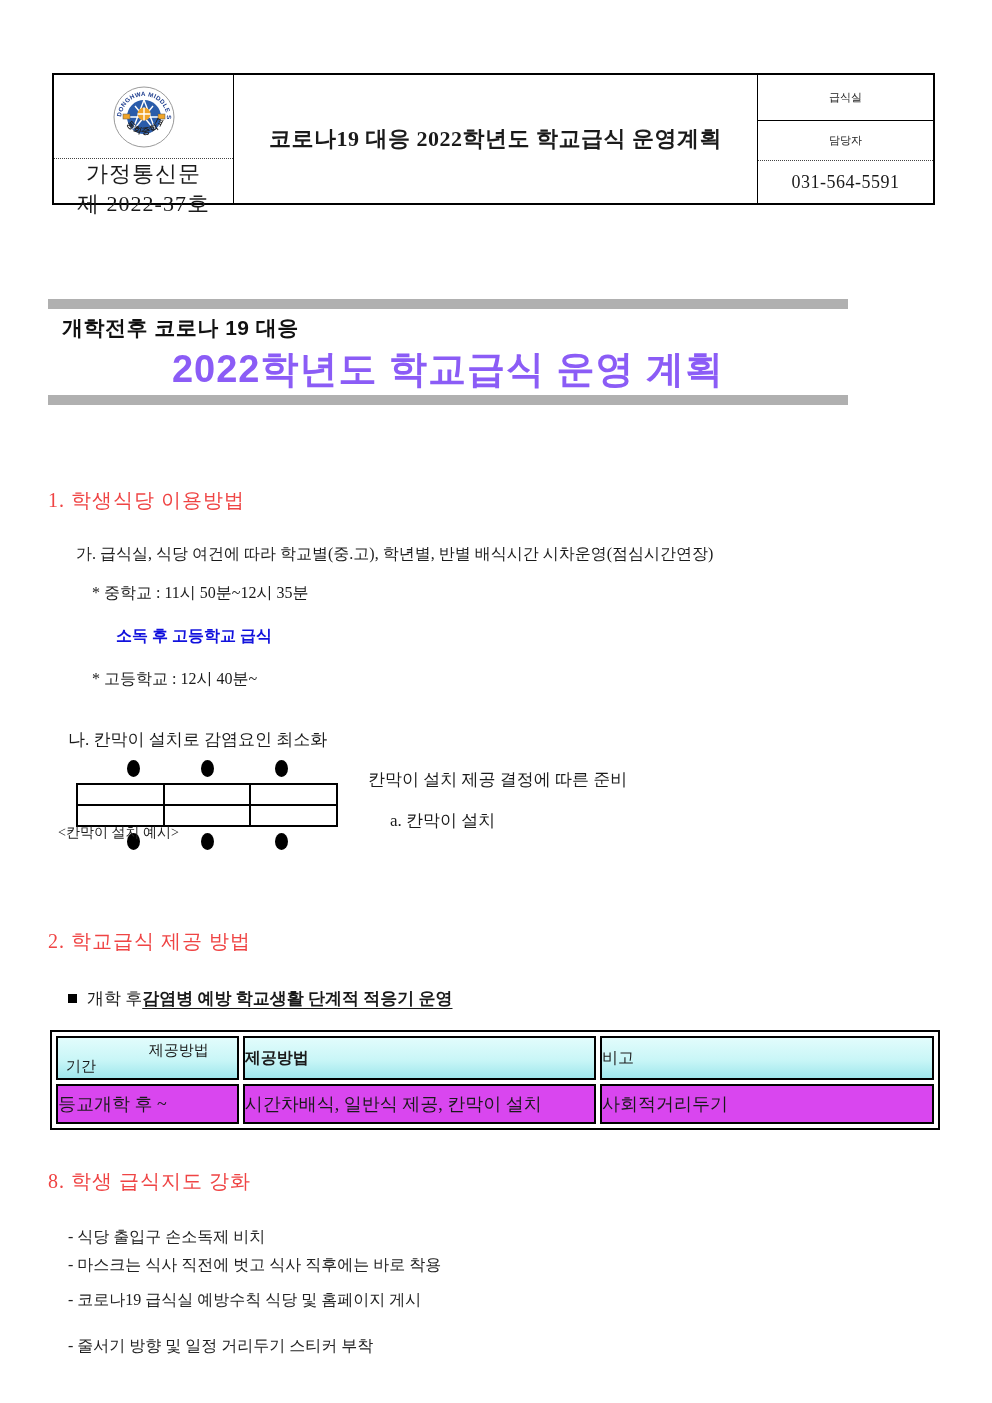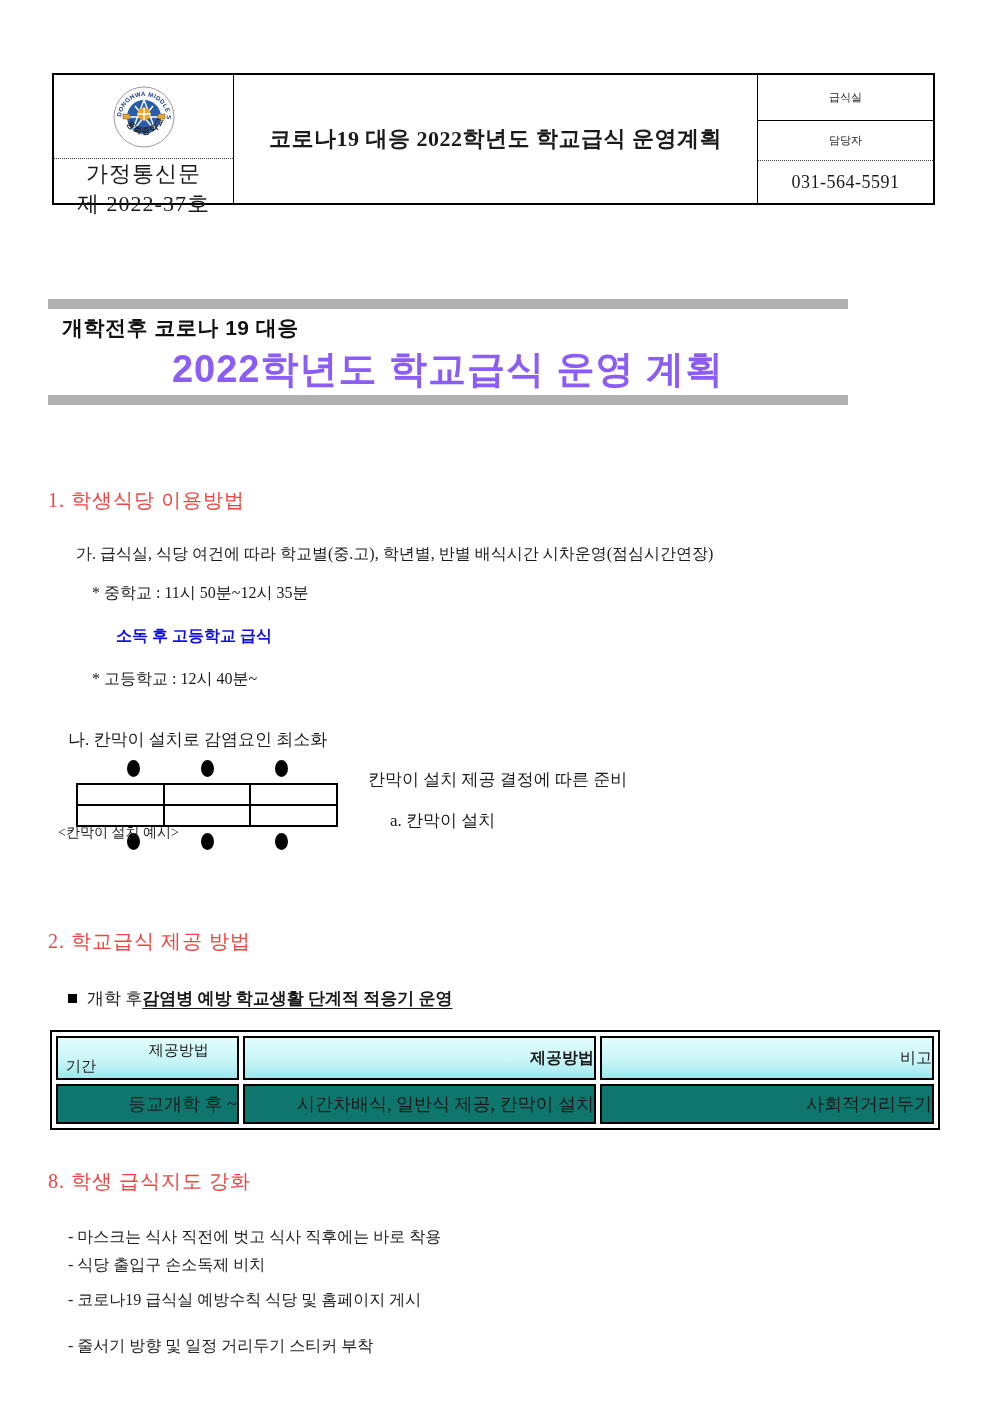--- a/index.html
+++ b/index.html
@@ -96,34 +96,34 @@
   .square-bullet { width: 9px; height: 9px; background: #000; display: inline-block; margin-right: 10px; }
   .underlined { text-decoration: underline; text-underline-offset: 4px; font-weight: 600; }
 
   
   .prov-table {
     position: absolute; left: 50px; top: 1030px; width: 890px;
     border: 2px solid #000; border-spacing: 4px; border-collapse: separate;
     background: #fff;
   }
   .prov-table td {
-    border: 2px solid #000; text-align: right; vertical-align: middle;
+    border: 2px solid #000; text-align: left; vertical-align: middle;
   }
   .prov-table .th {
     background: linear-gradient(to bottom, #e2fcfc 0%, #c9f6f7 55%, #9fe7ec 100%);
     height: 44px; font-size: 16px;
   }
   .prov-table .c1 { width: 190px; }
   .prov-table .c2 { width: 368px; }
   .prov-table .c3 { width: 348px; }
   .diag-cell { position: relative; }
   .diag-top { position: absolute; top: 3px; right: 28px; font-size: 15px; }
   .diag-bottom { position: absolute; bottom: 2px; left: 8px; font-size: 15px; }
   .th-main { font-weight: 700; font-size: 19px; }
-  .prov-table .data-row td { height: 40px; font-size: 18px; background: #0f766e; }
+  .prov-table .data-row td { height: 40px; font-size: 18px; background: #d946ef; }
 
   .s3 { position: absolute; left: 48px; top: 1168px; width: 900px; }
   .s3 .items { margin: 32px 0 0 20px; font-size: 16px; color: #222; }
   .s3 .item { margin-bottom: 7px; }
   .s3 .item:nth-child(2) { margin-bottom: 14px; }
   .s3 .item:nth-child(3) { margin-bottom: 25px; }
 
   .blue { color: #1111dd; }
 </style>
 </head>
@@ -236,20 +236,20 @@
         <td>등교개학 후 ~</td>
         <td>시간차배식, 일반식 제공, 칸막이 설치</td>
         <td>사회적거리두기</td>
       </tr>
     </tbody>
   </table>
 
   <div class="s3">
     <div class="sec-heading">8. 학생 급식지도 강화</div>
     <div class="items">
+      <div class="item">- 식당 출입구 손소독제 비치</div>
       <div class="item">- 마스크는 식사 직전에 벗고 식사 직후에는 바로 착용</div>
-      <div class="item">- 식당 출입구 손소독제 비치</div>
       <div class="item">- 코로나19 급식실 예방수칙 식당 및 홈페이지 게시</div>
       <div class="item">- 줄서기 방향 및 일정 거리두기 스티커 부착</div>
     </div>
   </div>
 
 </div>
 
 </body></html>

